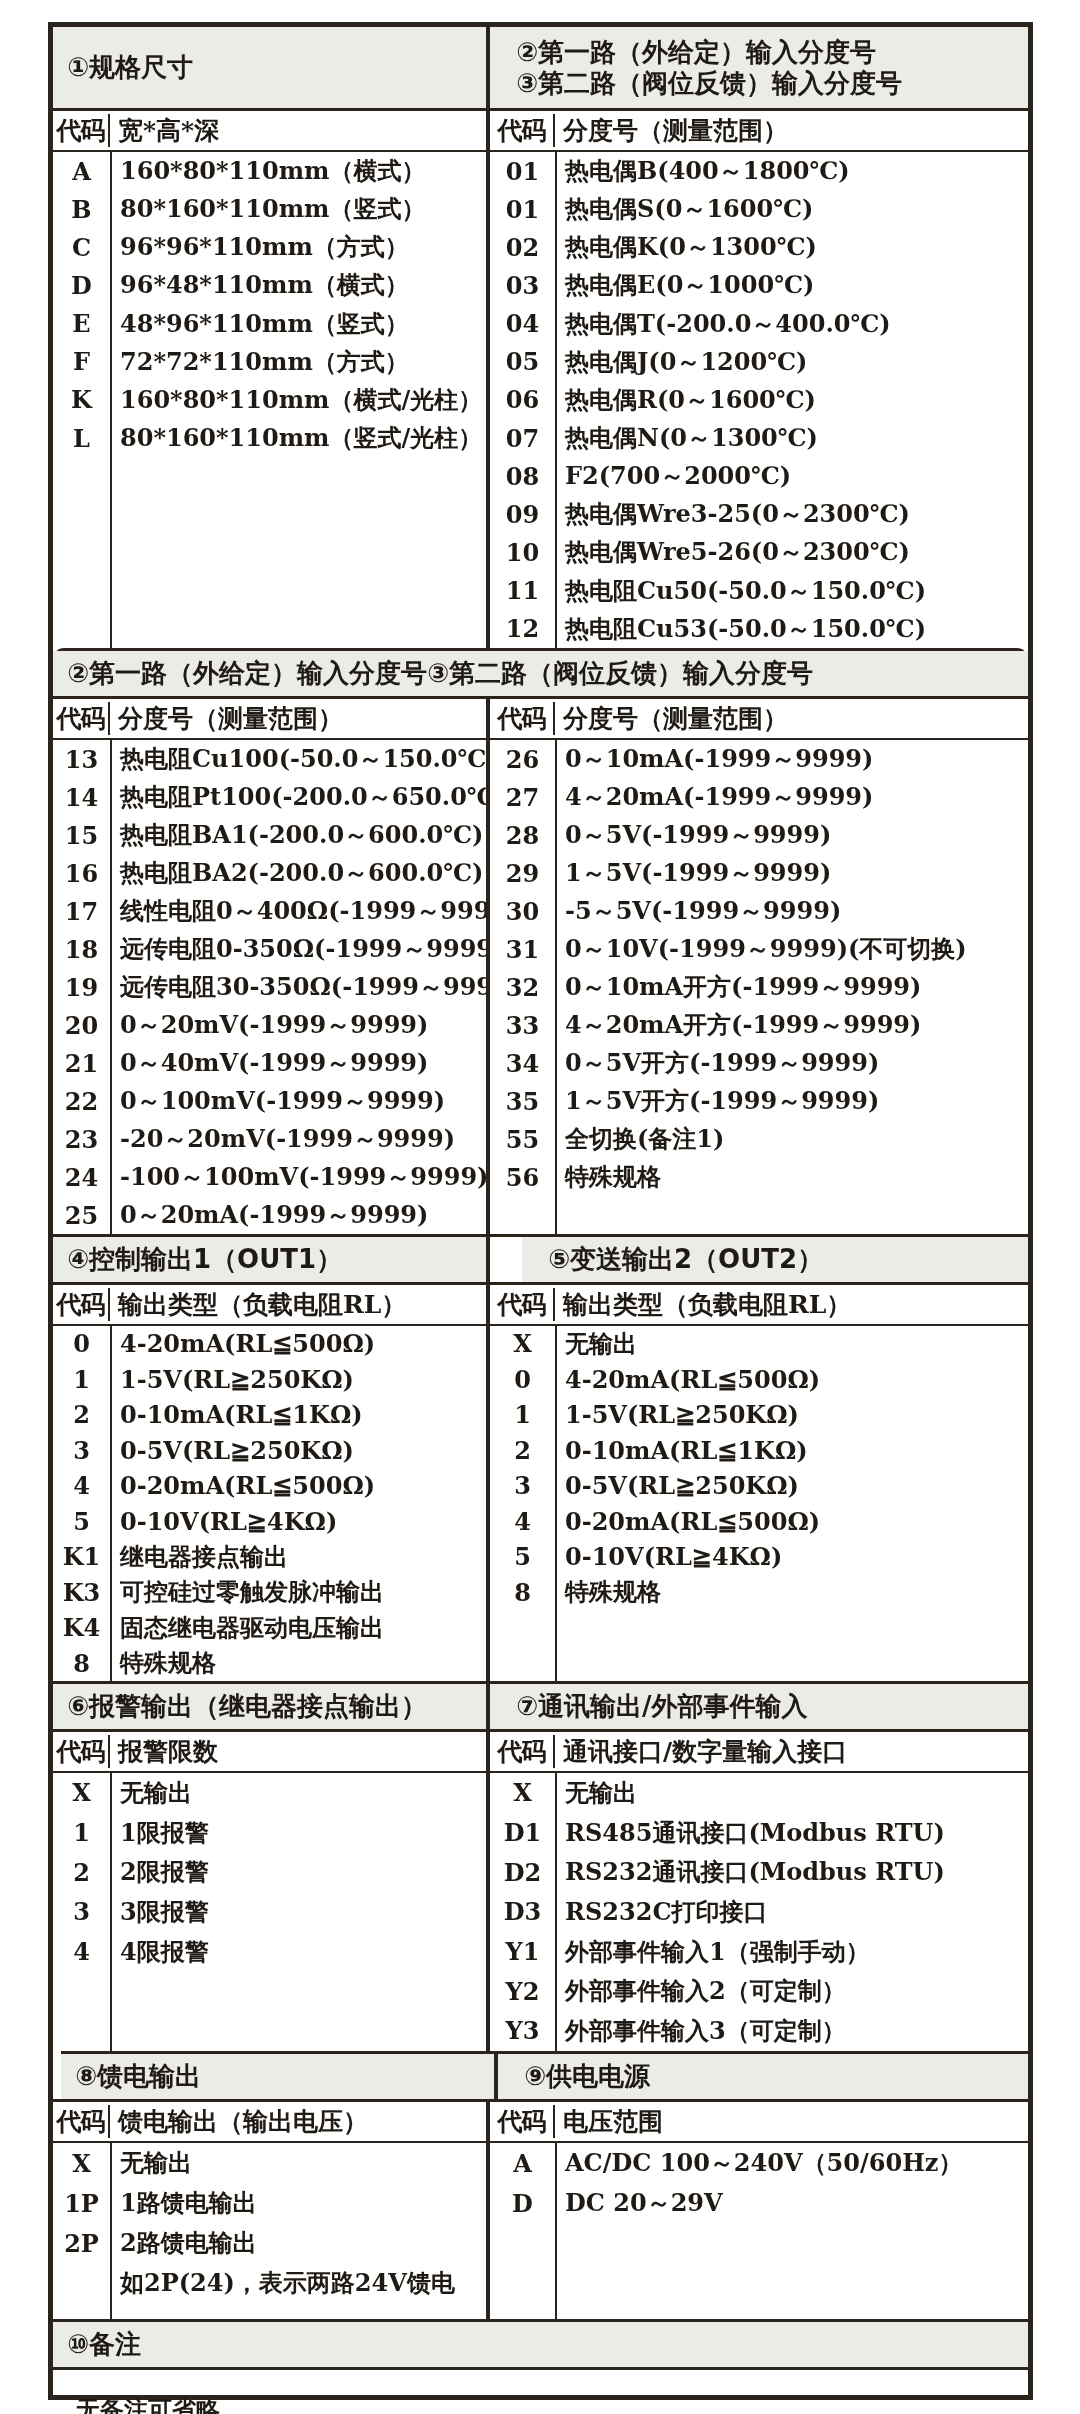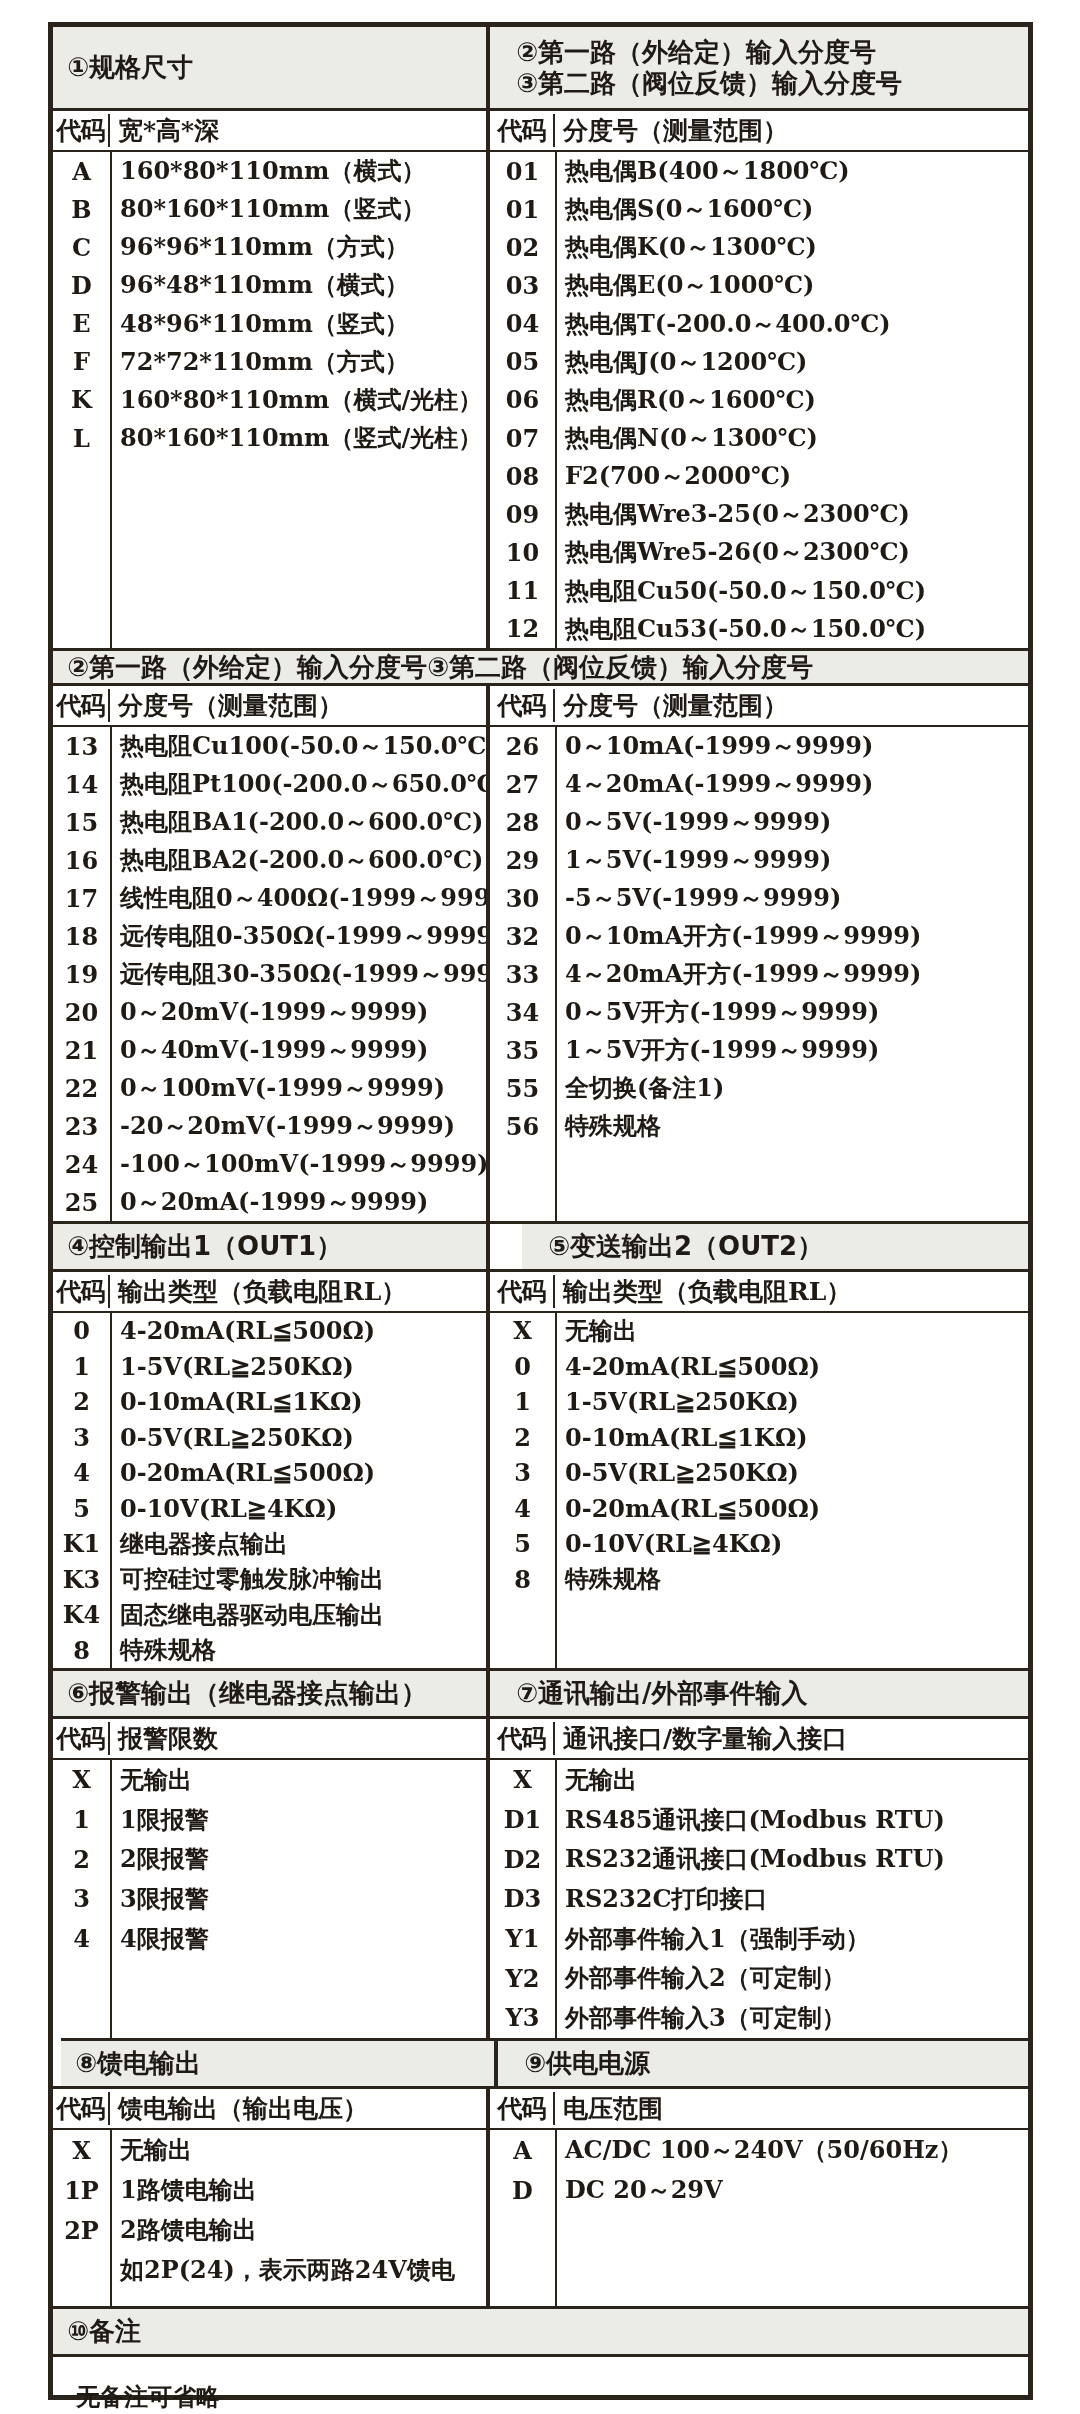--- a/index.html
+++ b/index.html
@@ -49,21 +49,21 @@
   .rows{position:relative;flex:1;overflow:hidden;}
   .rows::before{
     content:"";position:absolute;left:var(--codew);top:0;bottom:0;width:2px;background:var(--bd);
   }
   .row{display:flex;align-items:center;height:var(--rowh,38px);}
   .row .code{width:var(--codew);flex:none;text-align:center;font-size:24px;}
   .row .desc{padding-left:10px;font-size:24px;white-space:nowrap;}
   
   .chunk.c1{height:81px;}
   .chunk.c2{height:540px;--rowh:38.15px;}
-  .chunk.c3{height:35px;}
+  .chunk.c3{height:48px;border-radius:11px;}
   .chunk.c4{height:538px;--rowh:38px;}
   .chunk.c5{height:48px;gap:32px;}
   .chunk.c6{height:399px;--rowh:35.5px;}
   .chunk.c7{height:48px;}
   .chunk.c8{height:322px;--rowh:39.7px;}
   .chunk.c9{height:48px;margin-left:8px;}
   .chunk.c10{height:220px;--rowh:40px;}
   .chunk.c11{height:48px;}
   .chunk.c12{height:42px;}
   .note-row{display:flex;align-items:center;width:100%;padding-left:23px;font-size:24px;margin-top:40px;}
@@ -319,20 +319,24 @@
             <div class="row">
               <span class="code">29</span>
               <span class="desc">1～5V(-1999～9999)</span>
             </div>
 
             <div class="row">
               <span class="code">30</span>
               <span class="desc">-5～5V(-1999～9999)</span>
             </div>
 
+            <div class="row">
+              <span class="code">31</span>
+              <span class="desc">0～10V(-1999～9999)(不可切换)</span>
+            </div>
 
             <div class="row">
               <span class="code">32</span>
               <span class="desc">0～10mA开方(-1999～9999)</span>
             </div>
 
             <div class="row">
               <span class="code">33</span>
               <span class="desc">4～20mA开方(-1999～9999)</span>
             </div>

